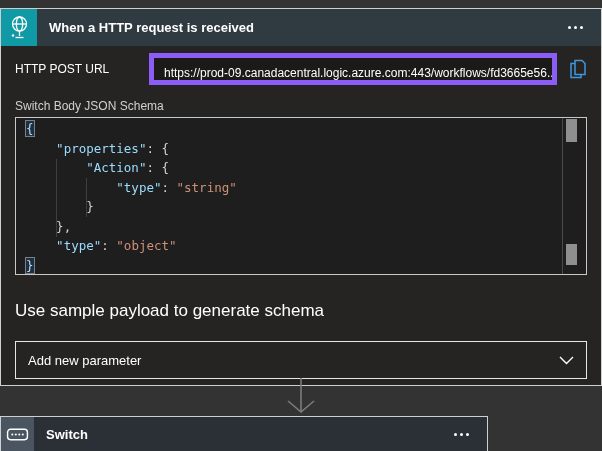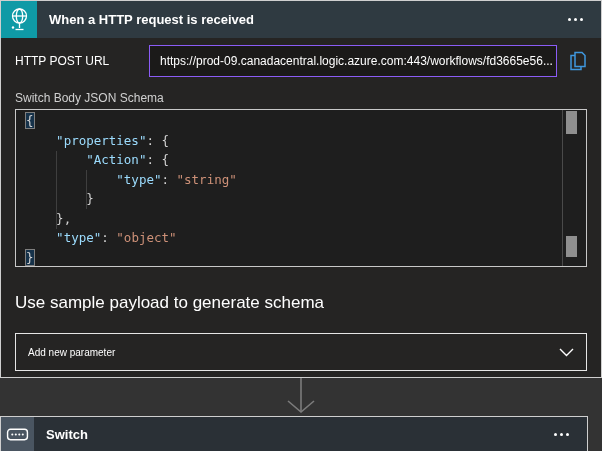--- a/index.html
+++ b/index.html
@@ -6,21 +6,21 @@
   html,body { width:602px; height:451px; background:#333; }
   body { font-family:"Liberation Sans", sans-serif; }
 
   .canvas {
     position:relative; width:602px; height:451px;
     background:var(--canvas-bg,#333); overflow:hidden;
   }
 
   
   .trigger-card {
-    position:absolute; left:0; top:0; width:602px; height:378px;
+    position:absolute; left:0; top:8px; width:602px; height:378px;
     border:1px solid var(--border-light,#cfcfcf);
     background:var(--card-body-bg,#252423);
     display:flex; flex-direction:column;
   }
   .card-header {
     height:37px; flex:0 0 37px; display:flex; align-items:center;
     background:var(--trigger-header-bg,#2f3a41); cursor:pointer;
   }
   .icon-tile {
     width:36px; height:100%; flex:0 0 36px;
@@ -30,21 +30,21 @@
   .card-title { margin-left:12px; color:#fff; font-size:13px; font-weight:700; }
   .spacer { flex:1; }
   .ellipsis { display:flex; gap:3px; margin-right:16px; padding:4px 2px; cursor:pointer; }
   .ellipsis i { width:3px; height:3px; border-radius:50%; background:#fff; display:block; }
 
   .card-body { flex:1; padding:0 14px; background:var(--card-body-bg,#252423); }
 
   .url-row { display:flex; align-items:center; margin-top:7px; }
   .url-label { width:134px; flex:0 0 134px; color:#fff; font-size:12px; }
   .url-input {
-    flex:1; height:32px; line-height:30px; border:1px solid #8b5cf6;
+    flex:1; height:32px; line-height:30px; border:5px solid #8b5cf6;
     background:#1b1a19; color:#fff; font-size:12px; padding:0 10px;
     white-space:nowrap; overflow:hidden;
   }
   .copy-btn { width:30px; flex:0 0 30px; display:flex; justify-content:flex-end; cursor:pointer; }
 
   .schema-label { margin-top:14px; color:#d0d0d0; font-size:12px; }
 
   .editor {
     position:relative; margin-top:4px; height:158px;
     border:1px solid #c8c8c8; background:var(--editor-bg,#1e1e1e);
@@ -70,31 +70,31 @@
 
   .sample-link {
     display:inline-block; margin-top:26px; color:#fff; font-size:17px;
     cursor:pointer; text-decoration:none;
   }
 
   .dropdown {
     margin-top:20px; height:38px; border:1px solid #e6e6e6;
     display:flex; align-items:center; padding:0 12px; cursor:pointer;
   }
-  .dropdown-label { color:#fff; font-size:10px; }
+  .dropdown-label { color:#fff; font-size:13px; }
 
   
   .connector {
     position:absolute; left:0; top:378px; width:602px; height:38px;
     display:flex; justify-content:center; align-items:flex-start;
   }
 
   
   .switch-card {
-    position:absolute; left:0; top:416px; width:588px; height:35px;
+    position:absolute; left:0; top:416px; width:488px; height:35px;
     border:1px solid var(--border-light,#cfcfcf); border-bottom:none;
     background:var(--switch-header-bg,#2a3036);
     display:flex; align-items:center; cursor:pointer;
   }
   .switch-tile { background:var(--switch-icon-bg,#4a5561); width:33px; flex:0 0 33px; }
 </style>
 </head>
 <body>
 
 <div class="canvas">

